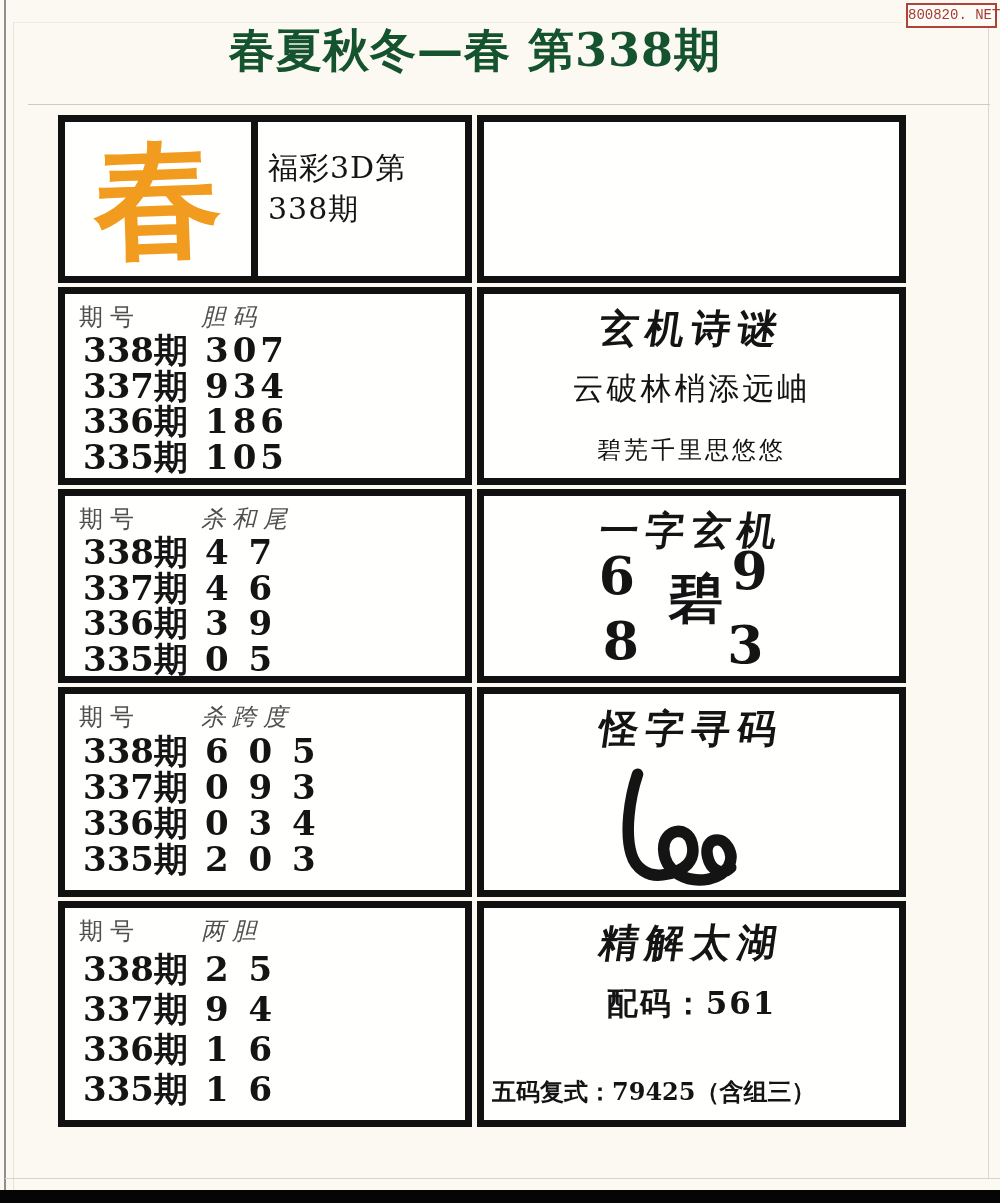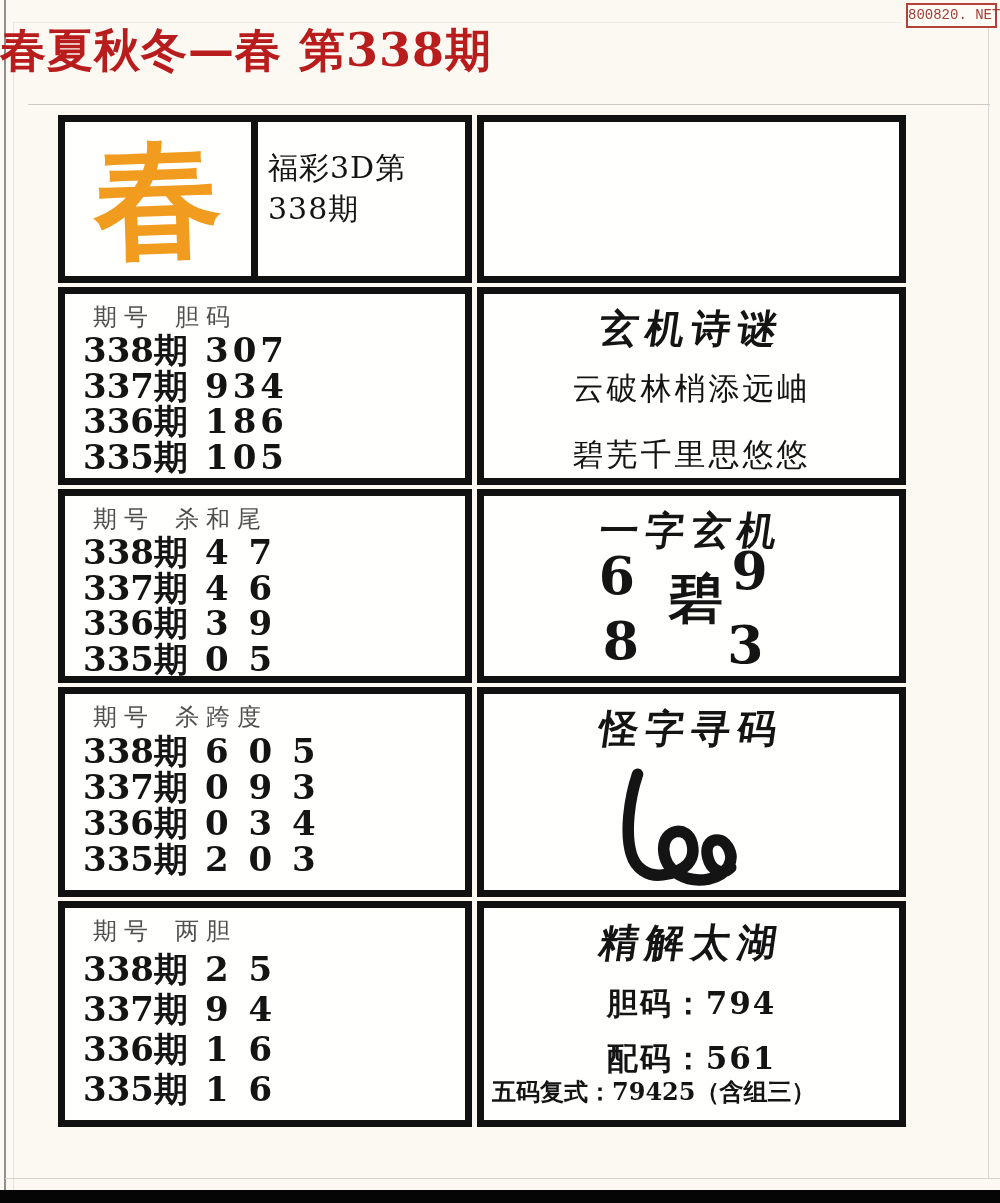--- a/index.html
+++ b/index.html
@@ -18,51 +18,51 @@
   .bottom-bar { position:absolute; left:0; bottom:0; width:1000px; height:13px; background:#050505; }
 
   .badge {
     position:absolute; top:3px; left:906px; width:87px; height:21px;
     border:2px solid #b2413a; color:#a53c33; background:#fdfbf6;
     font-family:Liberation Mono, monospace;
     font-size:14px; line-height:21px; text-align:center; white-space:nowrap;
   }
 
   .page-title {
-    position:absolute; top:20px; left:0; width:880px; text-align:left;
-    font-size:46px; font-weight:700; letter-spacing:1px; color:#b91c1c;
+    position:absolute; top:20px; left:0; width:880px; text-align:center;
+    font-size:46px; font-weight:700; letter-spacing:1px; color:#14532d;padding-left:35px;
   }
 
   .grid {
     position:absolute; left:58px; top:115px; width:848px;
     display:grid; grid-template-columns:414px 429px;
     grid-template-rows:168px 198px 194px 210px 226px;
     row-gap:4px; column-gap:5px;
   }
   .box { background:#fffffe; border:7px solid #111; box-sizing:border-box; position:relative; }
 
   
   .hdr-left { display:flex; padding:0; }
   .logo-pane { width:186px; border-right:7px solid #111; display:flex; align-items:center; justify-content:center; }
   .logo-char { font-size:128px; line-height:1; font-weight:700; color:#F29C1F; transform:rotate(-2deg); }
   .issue-pane { flex:1; padding:10px 4px 0 10px; font-size:30px; letter-spacing:1px;margin-top:16px; }
 
   
   .tbl { display:flex; flex-direction:column; justify-content:space-between; padding:7px 0 12px; }
-  .t-head { display:flex; font-size:24px; color:#4f4f4f; padding-left:28px; letter-spacing:7px; }
-  .t-head .c2 { margin-left:20px; }
+  .t-head { display:flex; font-size:24px; color:#4f4f4f; padding-left:14px; letter-spacing:7px; }
+  .t-head .c2 { margin-left:60px;font-style:italic; }
   .t-row { display:flex; align-items:baseline; font-weight:700; font-size:34px; line-height:1.05; }
   .t-row .p { padding-left:18px; width:122px; }
   .t-row .v { letter-spacing:4px; }
 
   
   .sec { text-align:center; }
   .sec-title { font-size:39px; font-weight:700; letter-spacing:7px; margin-top:8px; transform:skewX(-8deg); }
   .poem-line1 { font-size:31px; margin-top:12px; letter-spacing:3px; }
-  .poem-line2 { font-size:31px; margin-top:24px; letter-spacing:3px; }
+  .poem-line2 { font-size:24px; margin-top:24px; letter-spacing:3px; }
 
   .ow-num { position:absolute; font-size:52px; font-weight:700; transform:translate(-50%,-50%); }
   .ow-center { position:absolute; font-size:55px; font-weight:700; transform:translate(-50%,-50%); }
 
   .scribble { display:block; margin:12px auto 0; }
 
   .taihu-line { font-size:31px; font-weight:700; margin-top:13px; letter-spacing:2px; }
   .taihu-five {
     position:absolute; bottom:12px; left:8px; right:2px;
     font-size:24px; font-weight:700; text-align:left; white-space:nowrap;
@@ -201,21 +201,20 @@
       <span class="v">1 6</span>
     </div>
     <div class="t-row">
       <span class="p">335期</span>
       <span class="v">1 6</span>
     </div>
   </div>
 
   <div class="box sec">
     <div class="sec-title">精解太湖</div>
-    <div class="taihu-line">胆码：794</div>
     <div class="taihu-line">配码：561</div>
     <div class="taihu-five">五码复式：79425（含组三）</div>
   </div>
 
 </div>
 
 <div class="bottom-rule"></div>
 <div class="bottom-bar"></div>
 
 </body></html>

